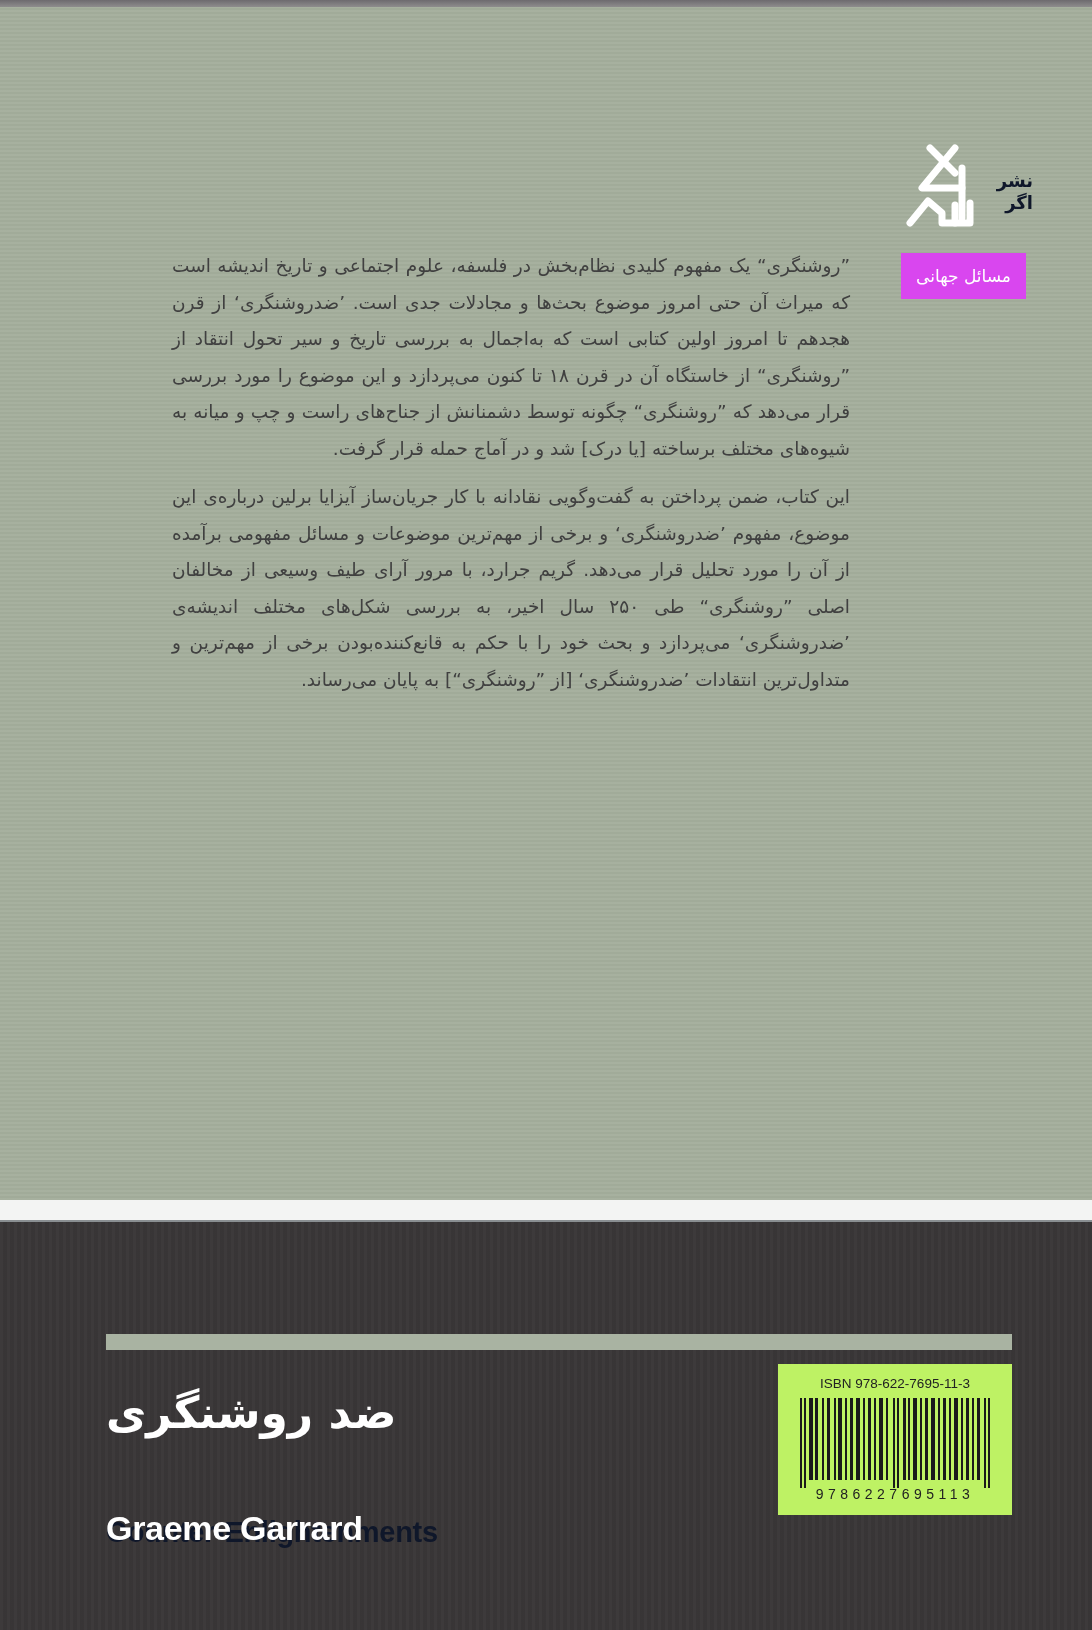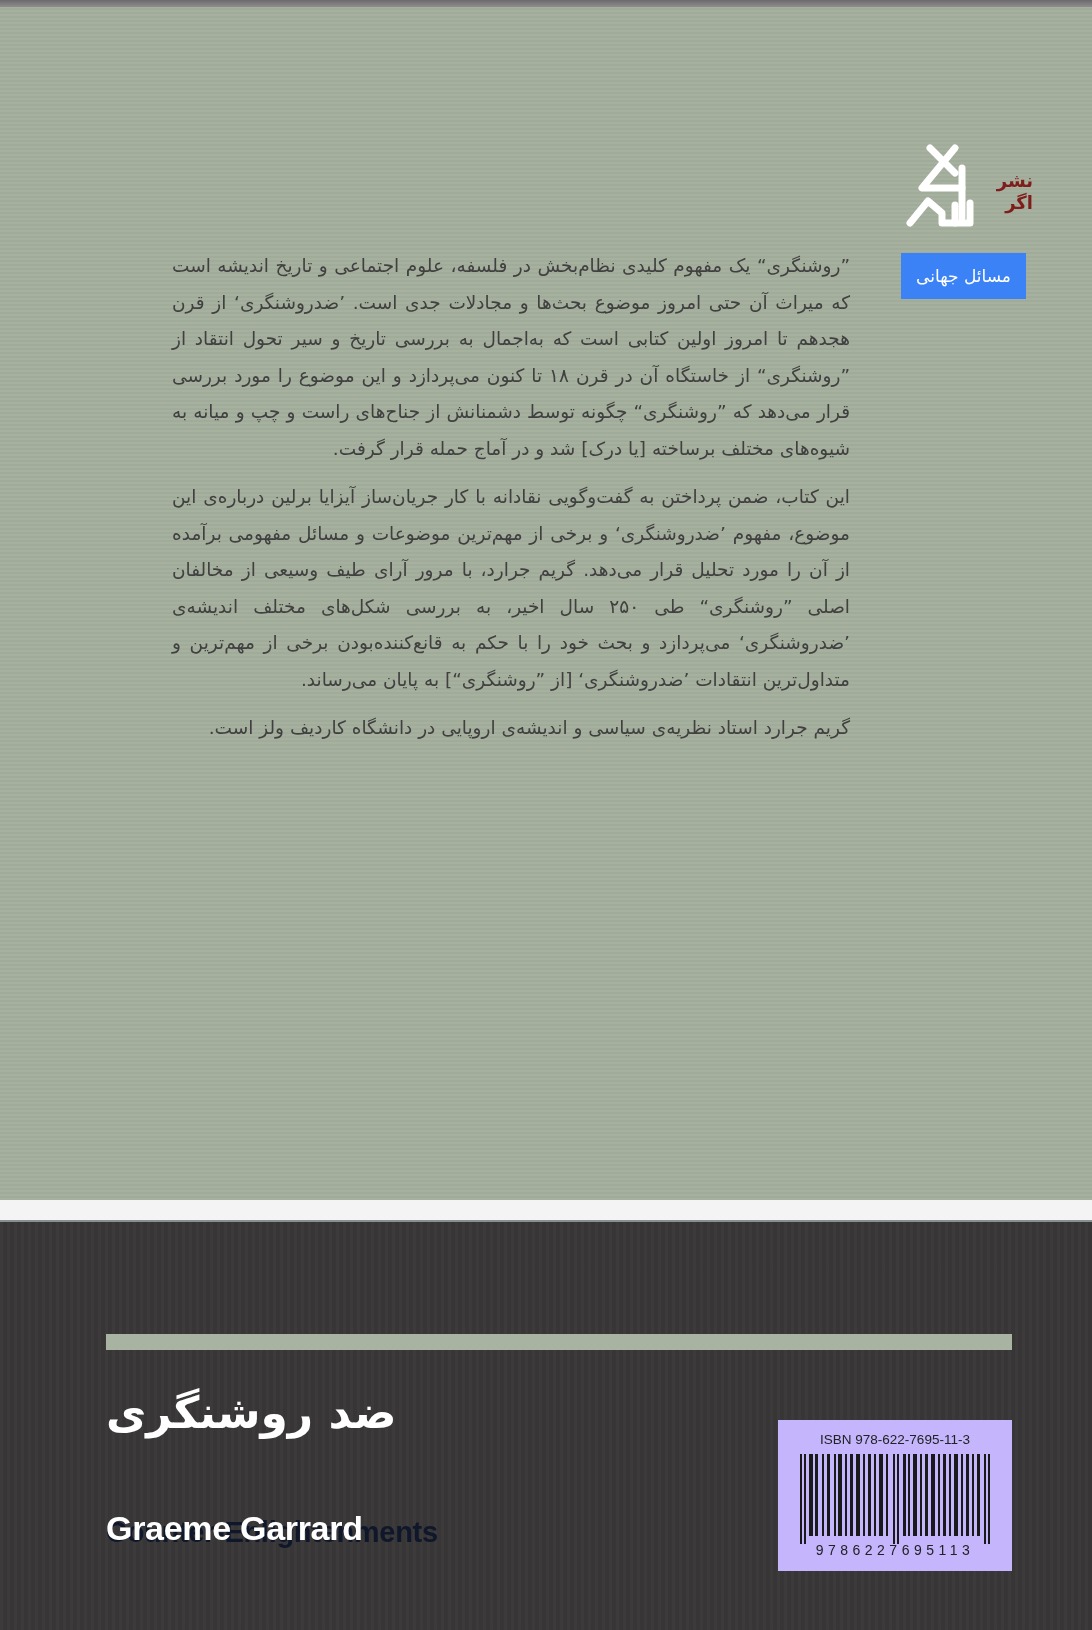--- a/index.html
+++ b/index.html
@@ -4,29 +4,29 @@
   <style>
     html, body { margin:0; padding:0; }
     body { width:1092px; height:1630px; position:relative; overflow:hidden; background:#a3ad9b; }
     .top-edge { position:absolute; left:0; top:0; width:1092px; height:7px; background:linear-gradient(#6d6a6e,#8e8c8d); }
     .green { position:absolute; left:0; top:7px; width:1092px; height:1193px; background:#a4ae9c;
       background-image: repeating-linear-gradient(0deg, rgba(255,255,255,0.03) 0 2px, rgba(0,0,0,0.02) 2px 4px); }
     .white-strip { position:absolute; left:0; top:1200px; width:1092px; height:20px; background:#f3f4f3; border-bottom:2px solid #8a8f92; }
     .dark { position:absolute; left:0; top:1222px; width:1092px; height:408px; background:#3a3738;
       background-image: repeating-linear-gradient(90deg, rgba(255,255,255,0.015) 0 3px, rgba(0,0,0,0.03) 3px 7px); }
     .logo { position:absolute; left:900px; top:143px; width:130px; height:100px; }
-    .logo-text { position:absolute; left:983px; top:170px; color:#7f1d1d; font-family:"DejaVu Sans", sans-serif; font-size:18px; font-weight:bold; line-height:22px; direction:rtl; text-align:right; width:50px; }
-    .series-badge { position:absolute; left:901px; top:253px; width:125px; height:46px; background:#3b82f6; color:#fff; font-family:"DejaVu Sans", sans-serif; font-size:17px; display:flex; align-items:center; justify-content:center; direction:rtl; }
+    .logo-text { position:absolute; left:983px; top:170px; color:#0f172a; font-family:"DejaVu Sans", sans-serif; font-size:18px; font-weight:bold; line-height:22px; direction:rtl; text-align:right; width:50px; }
+    .series-badge { position:absolute; left:901px; top:253px; width:125px; height:46px; background:#d946ef; color:#fff; font-family:"DejaVu Sans", sans-serif; font-size:17px; display:flex; align-items:center; justify-content:center; direction:rtl; }
     .blurb { position:absolute; left:172px; top:248px; width:678px; direction:rtl; text-align:justify; text-align-last:right; font-family:"DejaVu Sans", sans-serif; font-size:18.5px; line-height:36.5px; color:#404040; }
     .blurb p { margin:0 0 12px 0; }
     .divider-band { position:absolute; left:106px; top:1334px; width:906px; height:16px; background:#a9b3a2; }
     .title-fa { position:absolute; left:106px; top:1385px; font-family:"DejaVu Sans", sans-serif; font-weight:bold; font-size:44px; color:#fff; direction:rtl; line-height:56px; }
     .title-en { position:absolute; left:106px; top:1512px; font-family:"Liberation Sans", sans-serif; font-weight:bold; font-size:29px; color:#0f172a; line-height:40px; letter-spacing:-0.3px; }
     .author-en { position:absolute; left:106px; top:1508px; font-family:"Liberation Sans", sans-serif; font-weight:bold; font-size:34px; color:#fff; line-height:40px; letter-spacing:-0.3px; }
-    .barcode-box { position:absolute; left:778px; top:1420px; width:234px; height:151px; background:#c4b5fd; }
+    .barcode-box { position:absolute; left:778px; top:1364px; width:234px; height:151px; background:#bef264; }
     .isbn-label { position:absolute; left:0; top:12px; width:234px; text-align:center; font-family:"Liberation Sans", sans-serif; font-size:13.5px; color:#222; }
     .bars { position:absolute; left:22px; top:34px; width:192px; height:90px; }
     .isbn-digits { position:absolute; left:10px; top:122px; width:214px; text-align:center; font-family:"Liberation Sans", sans-serif; font-size:14px; color:#222; letter-spacing:4.5px; }
   </style>
 </head>
 <body>
 
 <div class="top-edge"></div>
 <div class="green"></div>
 
@@ -41,21 +41,20 @@
 </svg>
 <div class="logo-text">
   <div>نشر</div>
   <div>اگر</div>
 </div>
 <div class="series-badge">مسائل جهانی</div>
 
 <div class="blurb">
   <p>”روشنگری“ یک مفهوم کلیدی نظام‌بخش در فلسفه، علوم اجتماعی و تاریخ اندیشه است که میراث آن حتی امروز موضوع بحث‌ها و مجادلات جدی است. ’ضدروشنگری‘ از قرن هجدهم تا امروز اولین کتابی است که به‌اجمال به بررسی تاریخ و سیر تحول انتقاد از ”روشنگری“ از خاستگاه آن در قرن ۱۸ تا کنون می‌پردازد و این موضوع را مورد بررسی قرار می‌دهد که ”روشنگری“ چگونه توسط دشمنانش از جناح‌های راست و چپ و میانه به شیوه‌های مختلف برساخته [یا درک] شد و در آماج حمله قرار گرفت.</p>
   <p>این کتاب، ضمن پرداختن به گفت‌وگویی نقادانه با کار جریان‌ساز آیزایا برلین درباره‌ی این موضوع، مفهوم ’ضدروشنگری‘ و برخی از مهم‌ترین موضوعات و مسائل مفهومی برآمده از آن را مورد تحلیل قرار می‌دهد. گریم جرارد، با مرور آرای طیف وسیعی از مخالفان اصلی ”روشنگری“ طی ۲۵۰ سال اخیر، به بررسی شکل‌های مختلف اندیشه‌ی ’ضدروشنگری‘ می‌پردازد و بحث خود را با حکم به قانع‌کننده‌بودن برخی از مهم‌ترین و متداول‌ترین انتقادات ’ضدروشنگری‘ [از ”روشنگری“] به پایان می‌رساند.</p>
-  <p>گریم جرارد استاد نظریه‌ی سیاسی و اندیشه‌ی اروپایی در دانشگاه کاردیف ولز است.</p>
 </div>
 
 <div class="white-strip"></div>
 <div class="dark"></div>
 <div class="divider-band"></div>
 
 <div class="title-fa">ضد روشنگری</div>
 <div class="title-en">Counter-Enlightenments</div>
 <div class="author-en">Graeme Garrard</div>
 

